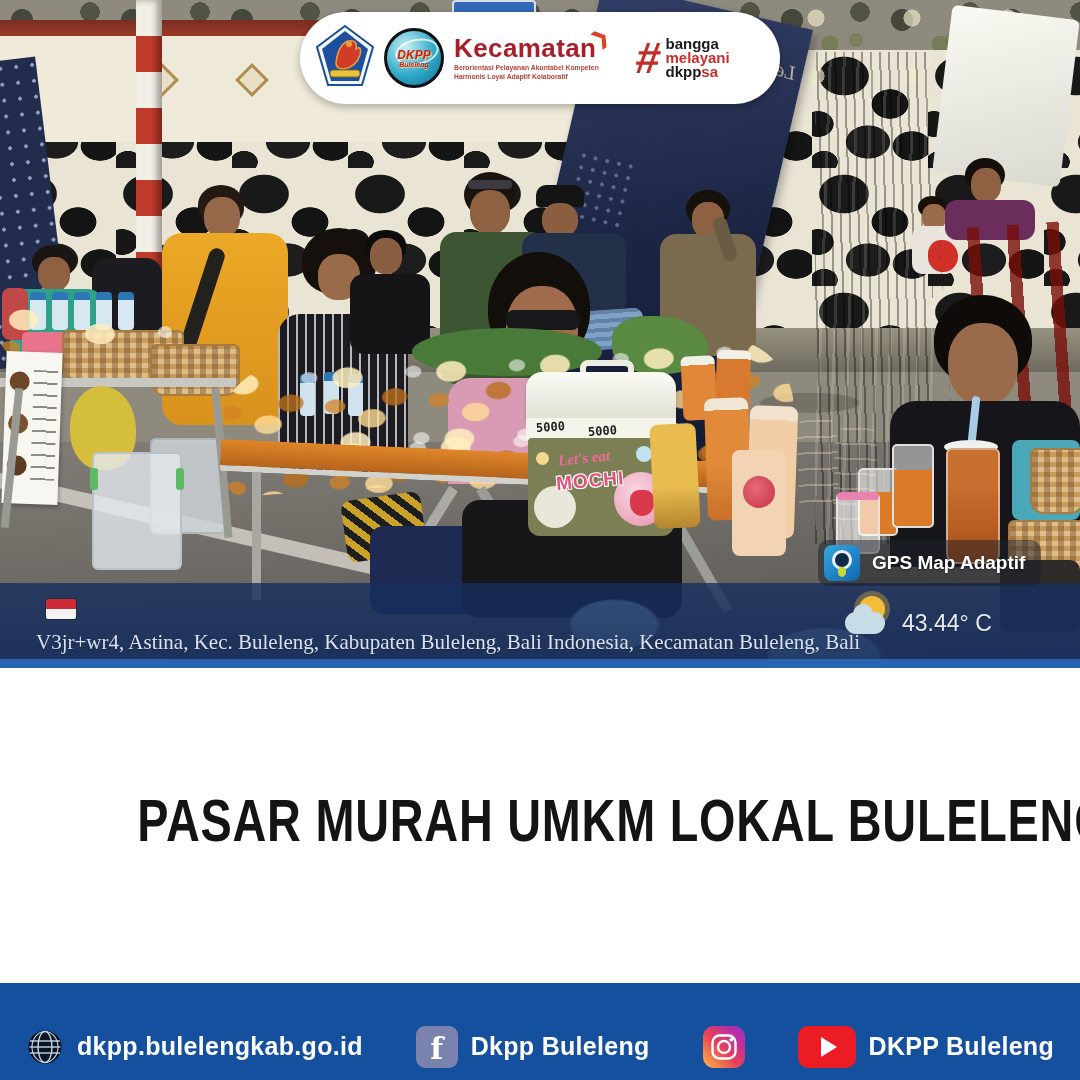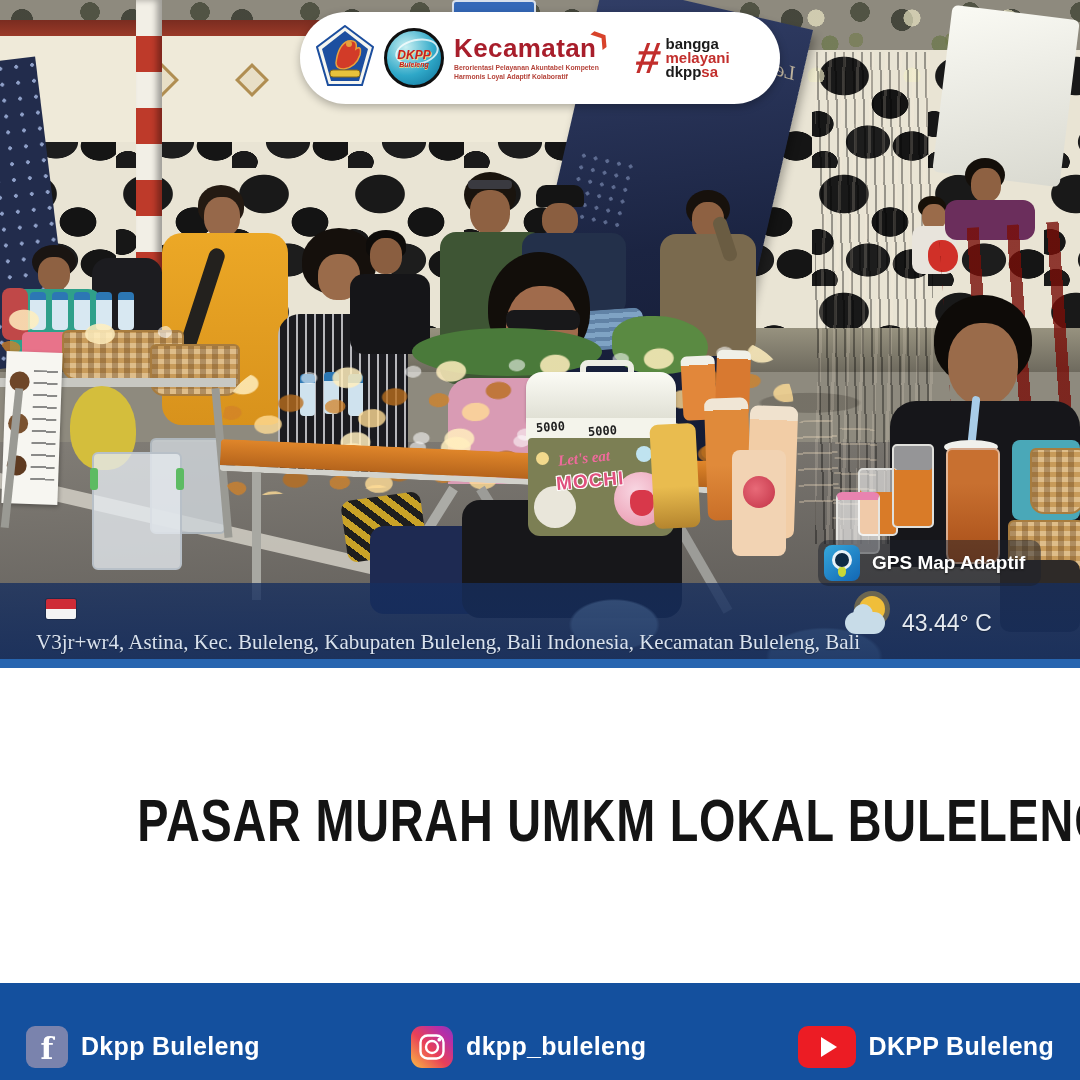--- a/index.html
+++ b/index.html
@@ -341,34 +341,46 @@
 
   <section class="ab" style="left:0;top:668px;width:1080px;height:315px;background:#FFFFFF;"></section>
 
 
   <div class="ab" style="left:0;top:786px;width:1080px;text-align:center;">
     <span style="display:inline-block;font-size:60px;font-weight:700;color:#141414;letter-spacing:1px;transform:scaleX(.78);white-space:nowrap;">PASAR MURAH UMKM LOKAL BULELENG</span>
   </div>
 
   <div id="footer">
     <span class="fitem">
+      <span style="display:inline-flex;">
+        <svg width="38" height="38" viewBox="0 0 38 38">
+          <circle cx="19" cy="19" r="15.5" fill="#0B1526" stroke="#061022" stroke-width="2"></circle>
+          <ellipse cx="19" cy="19" rx="7" ry="15.5" fill="none" stroke="#C8D4E4" stroke-width="1.4"></ellipse>
+          <ellipse cx="19" cy="19" rx="13" ry="15.5" fill="none" stroke="#C8D4E4" stroke-width="1.1"></ellipse>
+          <line x1="4" y1="13" x2="34" y2="13" stroke="#C8D4E4" stroke-width="1.4"></line>
+          <line x1="3.5" y1="19" x2="34.5" y2="19" stroke="#C8D4E4" stroke-width="1.4"></line>
+          <line x1="4" y1="25" x2="34" y2="25" stroke="#C8D4E4" stroke-width="1.4"></line>
+        </svg>
+      </span>
+      <span>dkpp.bulelengkab.go.id</span>
+    </span>
+    <span class="fitem">
       <span style="display:inline-flex;align-items:center;justify-content:center;width:42px;height:42px;border-radius:9px;background:#7A83AD;">
         <span style="color:#fff;font-size:30px;font-weight:bold;font-family:'DejaVu Serif',serif;margin-top:4px;">f</span>
       </span>
       <span>Dkpp Buleleng</span>
     </span>
     <span class="fitem">
       <span style="display:inline-flex;align-items:center;justify-content:center;width:42px;height:42px;border-radius:11px;background:linear-gradient(45deg,#F8AE46 5%,#E94057 45%,#B62EA8 80%,#8A3AB9);">
         <svg width="28" height="28" viewBox="0 0 28 28">
           <rect x="2.5" y="2.5" width="23" height="23" rx="7" fill="none" stroke="#fff" stroke-width="2.4"></rect>
           <circle cx="14" cy="14" r="6" fill="none" stroke="#fff" stroke-width="2.4"></circle>
           <circle cx="21.3" cy="6.7" r="1.9" fill="#fff"></circle>
         </svg>
       </span>
-      <span>dkpp_buleleng</span>
     </span>
     <span class="fitem">
       <span style="display:inline-flex;align-items:center;justify-content:center;width:58px;height:42px;border-radius:10px;background:#EC1C24;">
         <span style="display:inline-block;width:0;height:0;border-left:16px solid #fff;border-top:10px solid transparent;border-bottom:10px solid transparent;margin-left:4px;"></span>
       </span>
       <span>DKPP Buleleng</span>
     </span>
   </div>
 
 

